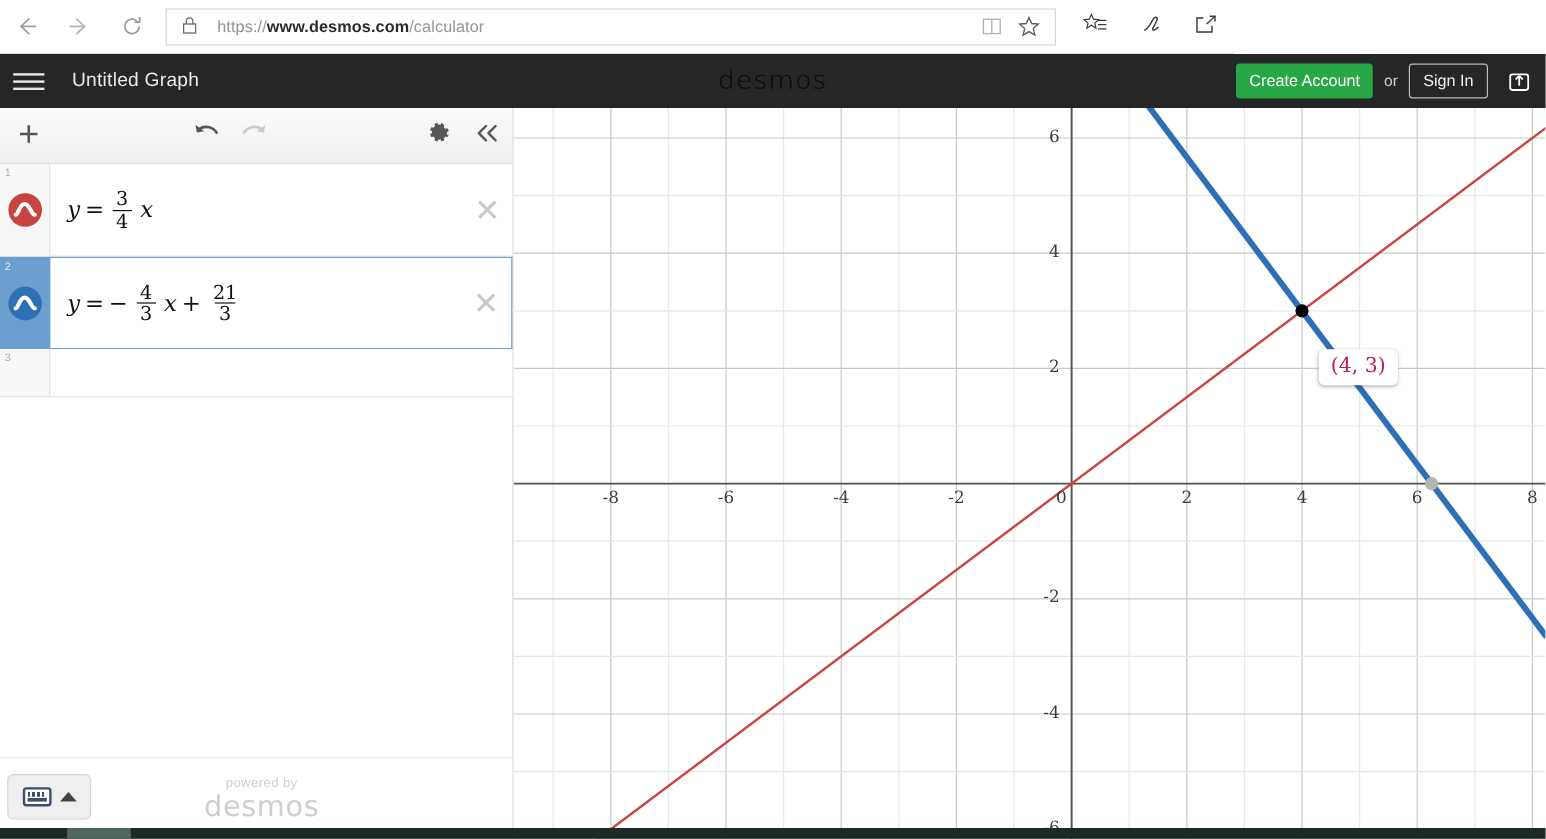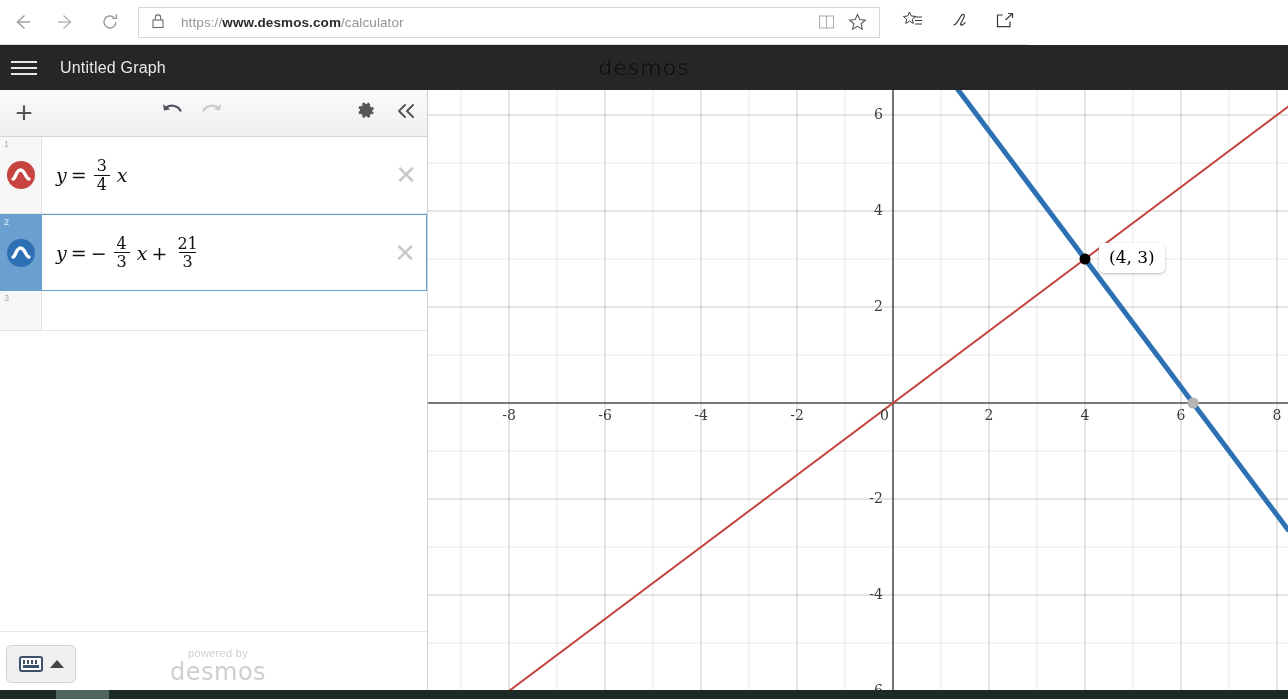--- a/index.html
+++ b/index.html
@@ -162,21 +162,21 @@
     background: #000; transform: translate(-50%,-50%);
   }
   .gray-dot {
     position: absolute; width: 11px; height: 11px; border-radius: 50%;
     background: #b4b4b4; transform: translate(-50%,-50%);
   }
   .pt-label {
     position: absolute; background: #fff; border-radius: 5px;
     box-shadow: 0 1px 3px rgba(0,0,0,.28);
     padding: 4px 10px 6px; font-family: "DejaVu Serif", serif; font-size: 17px;
-    color: #000000; white-space: nowrap;
+    color: #be185d; white-space: nowrap; margin-top: 48px;
   }
   .bottom-scroll {
     position: absolute; bottom: 0; left: 0; width: 1288px; height: 9px;
     background: #1d2b26;
   }
   .bottom-scroll .thumb {
     position: absolute; left: 56px; top: 0; width: 53px; height: 9px; background: #4f6660;
   }
 </style>
 </head>
@@ -258,20 +258,31 @@
 </div>
 
 <div class="desmos-header">
   <div class="hamburger">
     <i></i>
       <i></i>
       <i></i>
   </div>
   <div class="graph-title">Untitled Graph</div>
   <div class="desmos-logo">desmos</div>
+  <div class="header-right">
+    <button class="btn-create">Create Account</button>
+    <span class="or-text">or</span>
+    <button class="btn-signin">Sign In</button>
+    <span class="share-btn">
+      <svg width="20" height="20" viewBox="0 0 20 20">
+          <rect x="2.5" y="4" width="15" height="13" rx="2" fill="none" stroke="#fff" stroke-width="1.5"></rect>
+          <path d="M10 13.5V5.2M10 5.2l-3 3M10 5.2l3 3" stroke="#fff" stroke-width="1.5" fill="none"></path>
+        </svg>
+    </span>
+  </div>
 </div>
 
 <div class="panel">
   <div class="panel-toolbar">
     <div class="tb-plus">
       <span>+</span>
     </div>
     <div class="tb-undo">
       <span>
         <svg width="26" height="20" viewBox="0 0 26 20">

